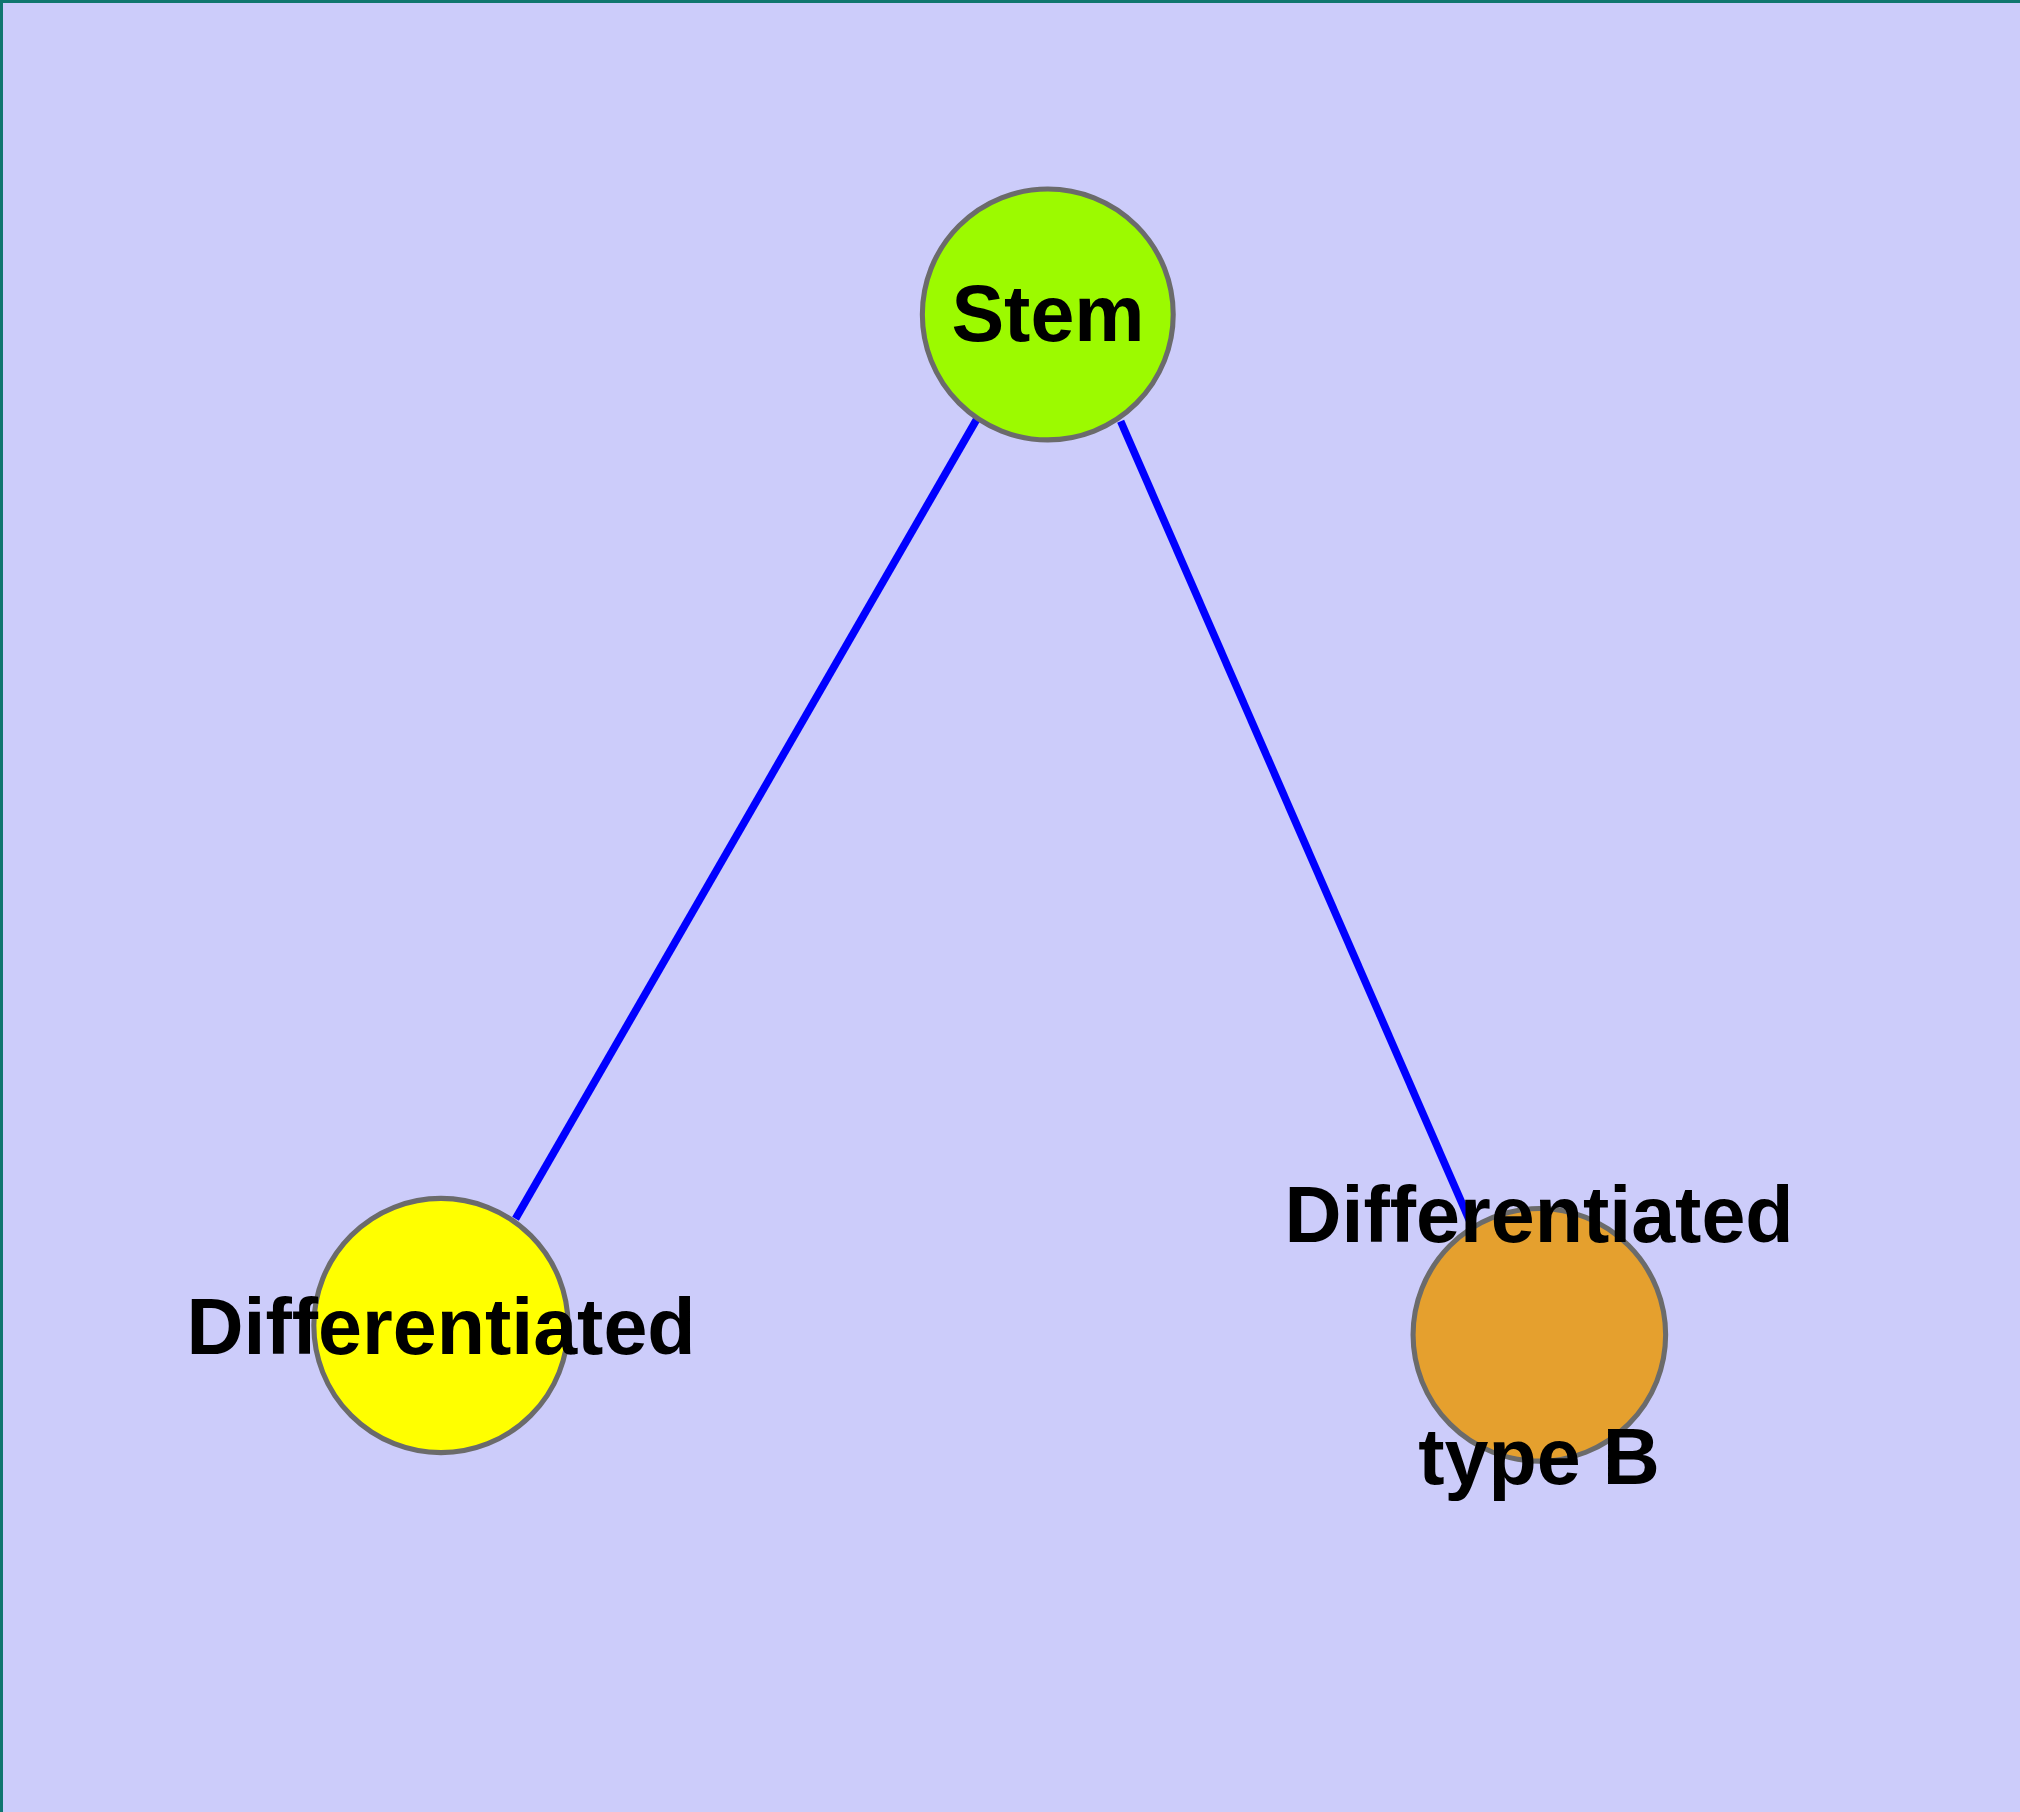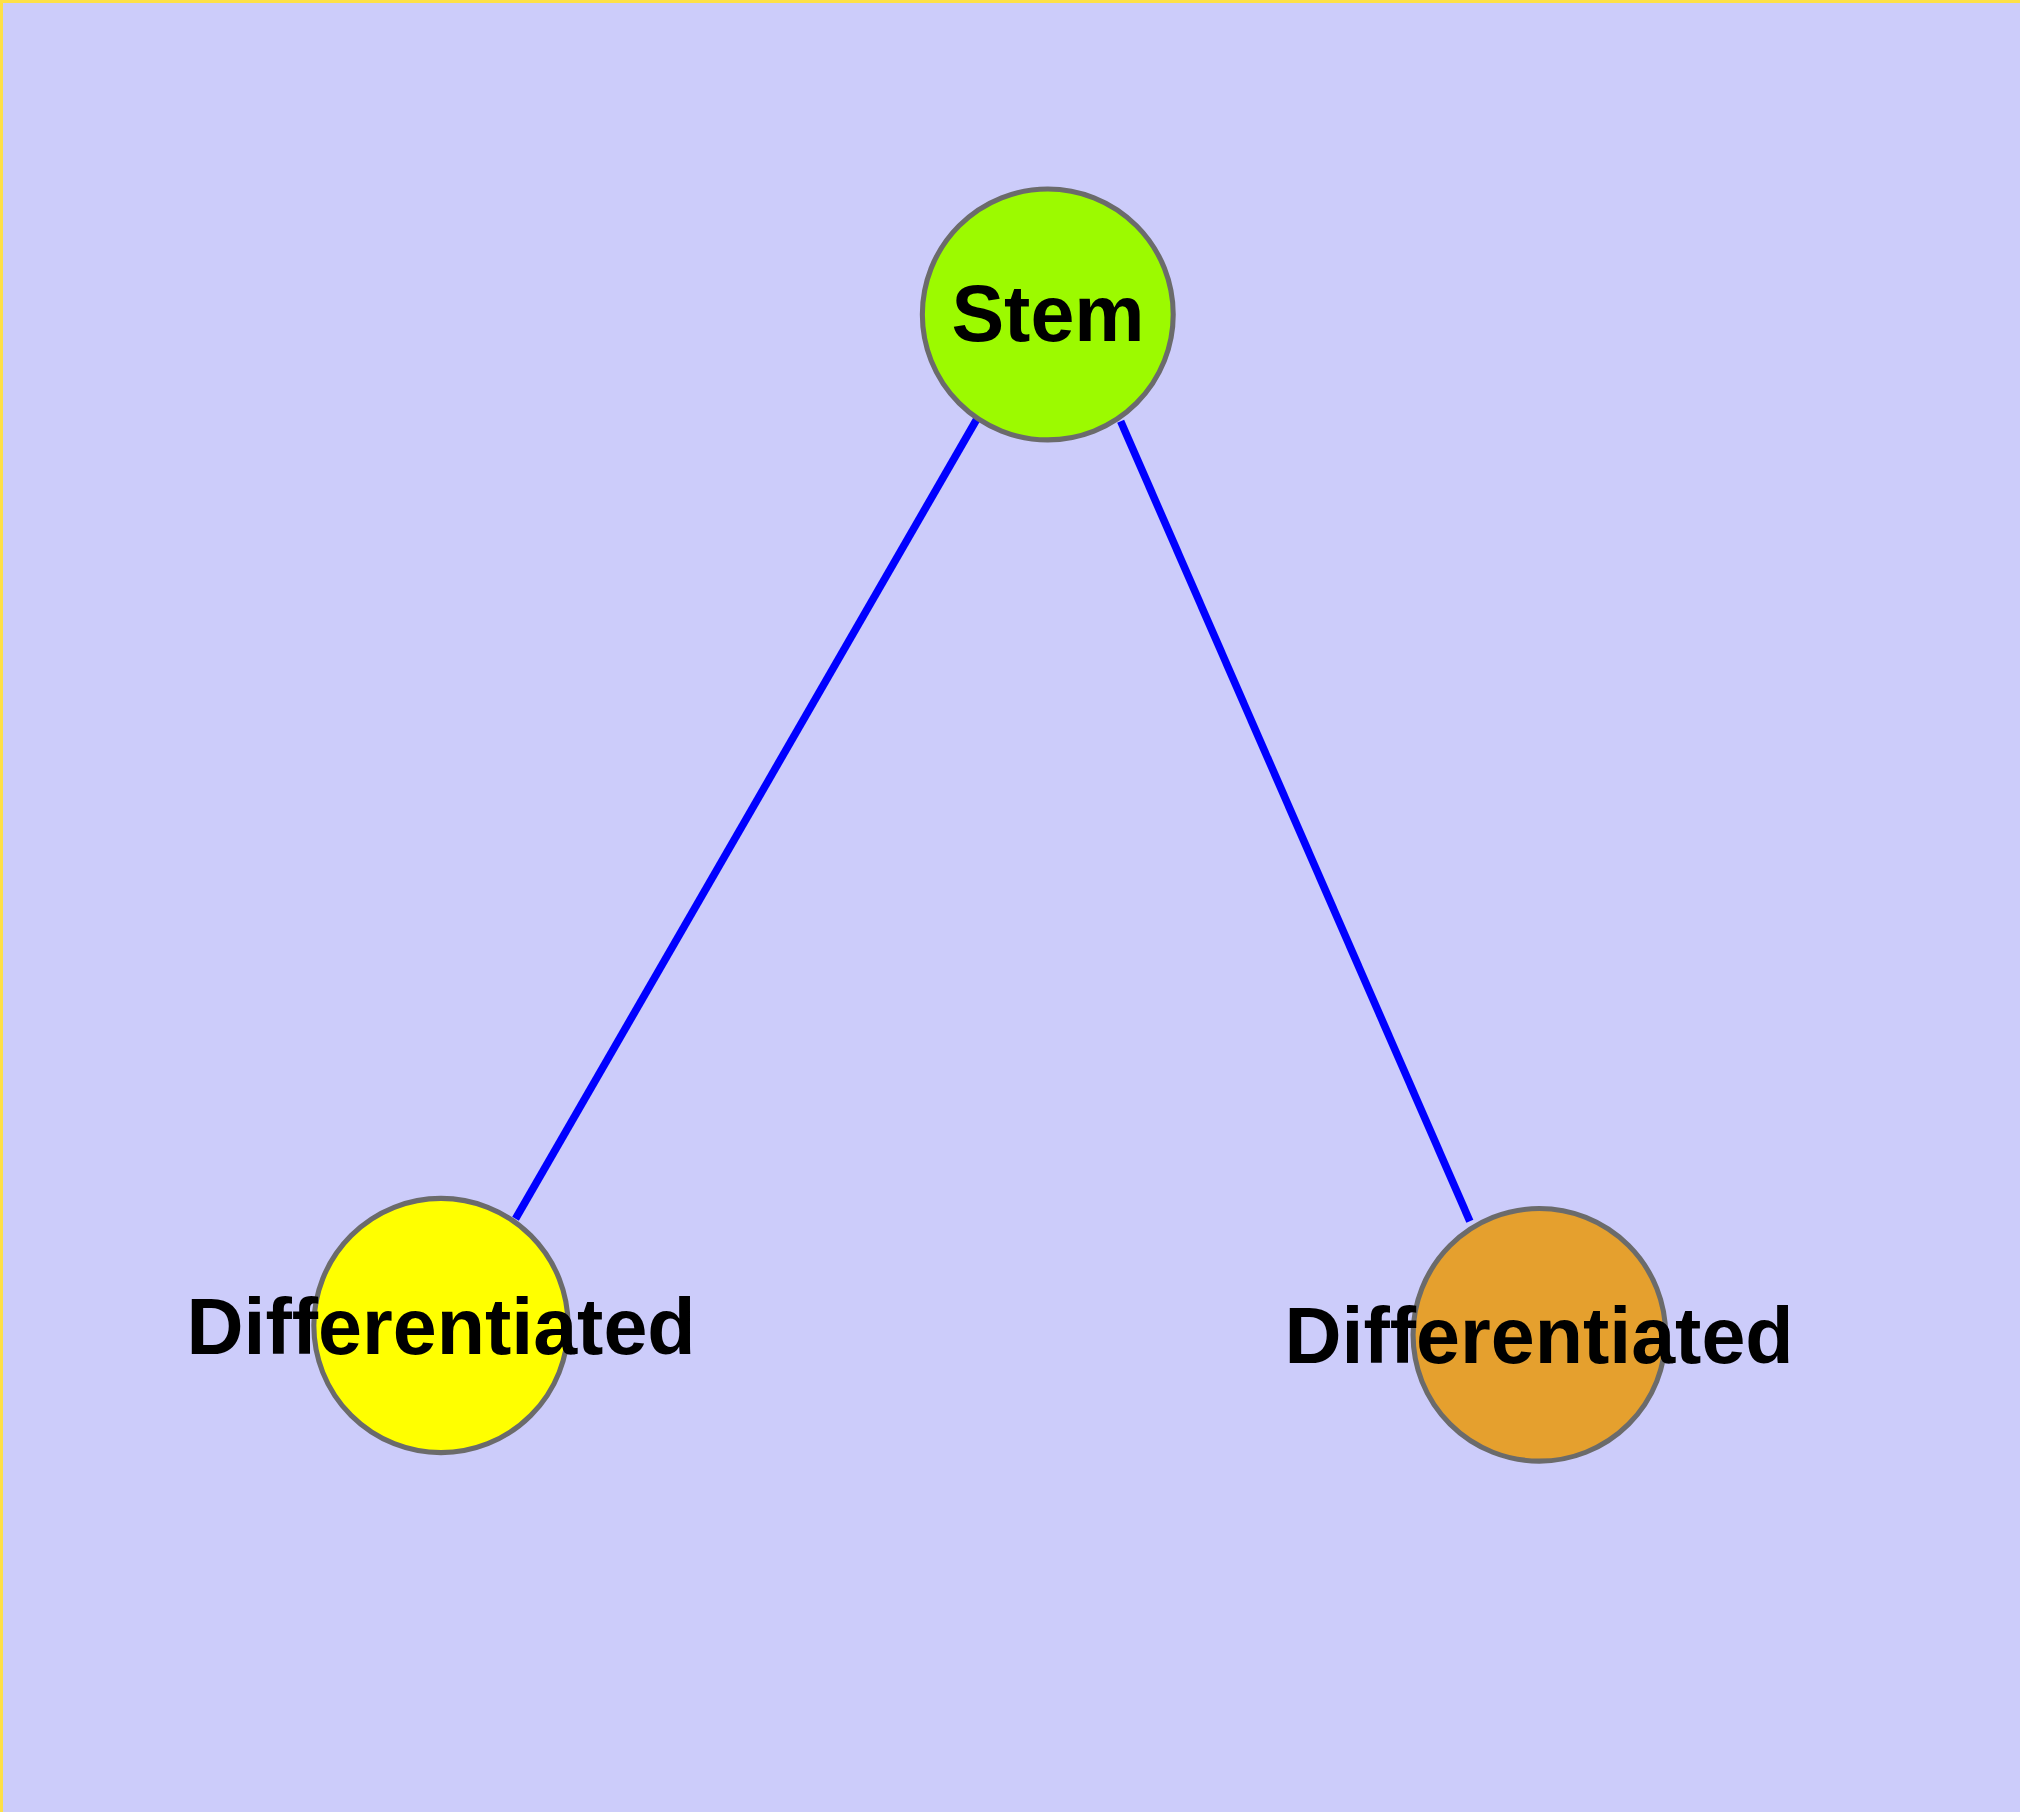--- a/index.html
+++ b/index.html
@@ -4,21 +4,21 @@
 <style>
   html, body {
     margin: 0;
     padding: 0;
     background: #ffffff;
   }
   #canvas {
     position: relative;
     width: 2021px;
     height: 1812px;
-    background: #fde047;
+    background: #0f766e;
     overflow: hidden;
     font-family: "Liberation Sans", sans-serif;
   }
   #plot-area {
     position: absolute;
     left: 2.5px;
     top: 2.5px;
     width: 2018px;
     height: 1810px;
     background: #ccccfa;
@@ -79,16 +79,17 @@
   </svg>
 
   <div class="node-label" id="label-stem">Stem</div>
 
   <div class="node-label" id="label-a">
     <div>Differentiated</div>
   </div>
 
   <div class="node-label" id="label-b">
     <div>Differentiated</div>
+    <div>type B</div>
   </div>
 
 </div>
 
 
 </body></html>

